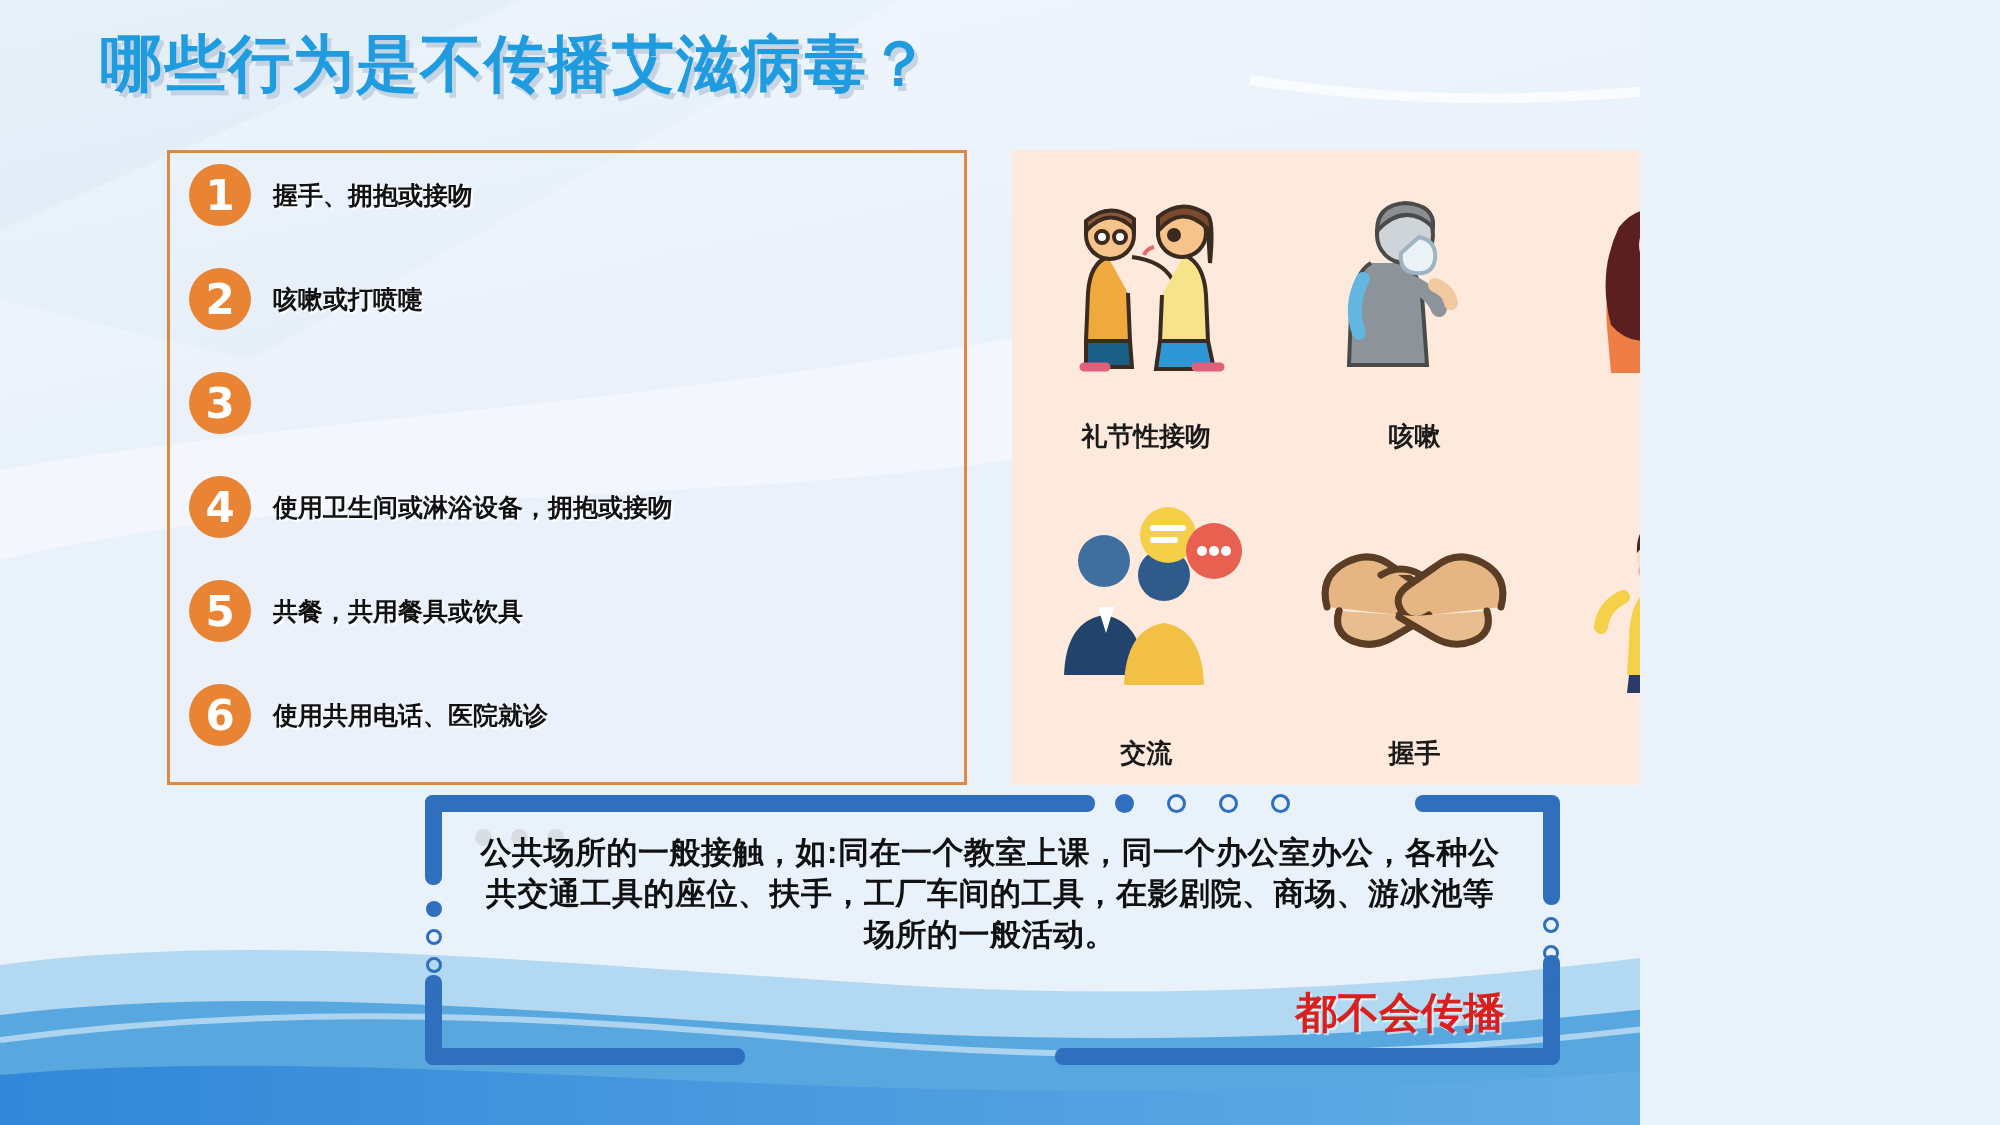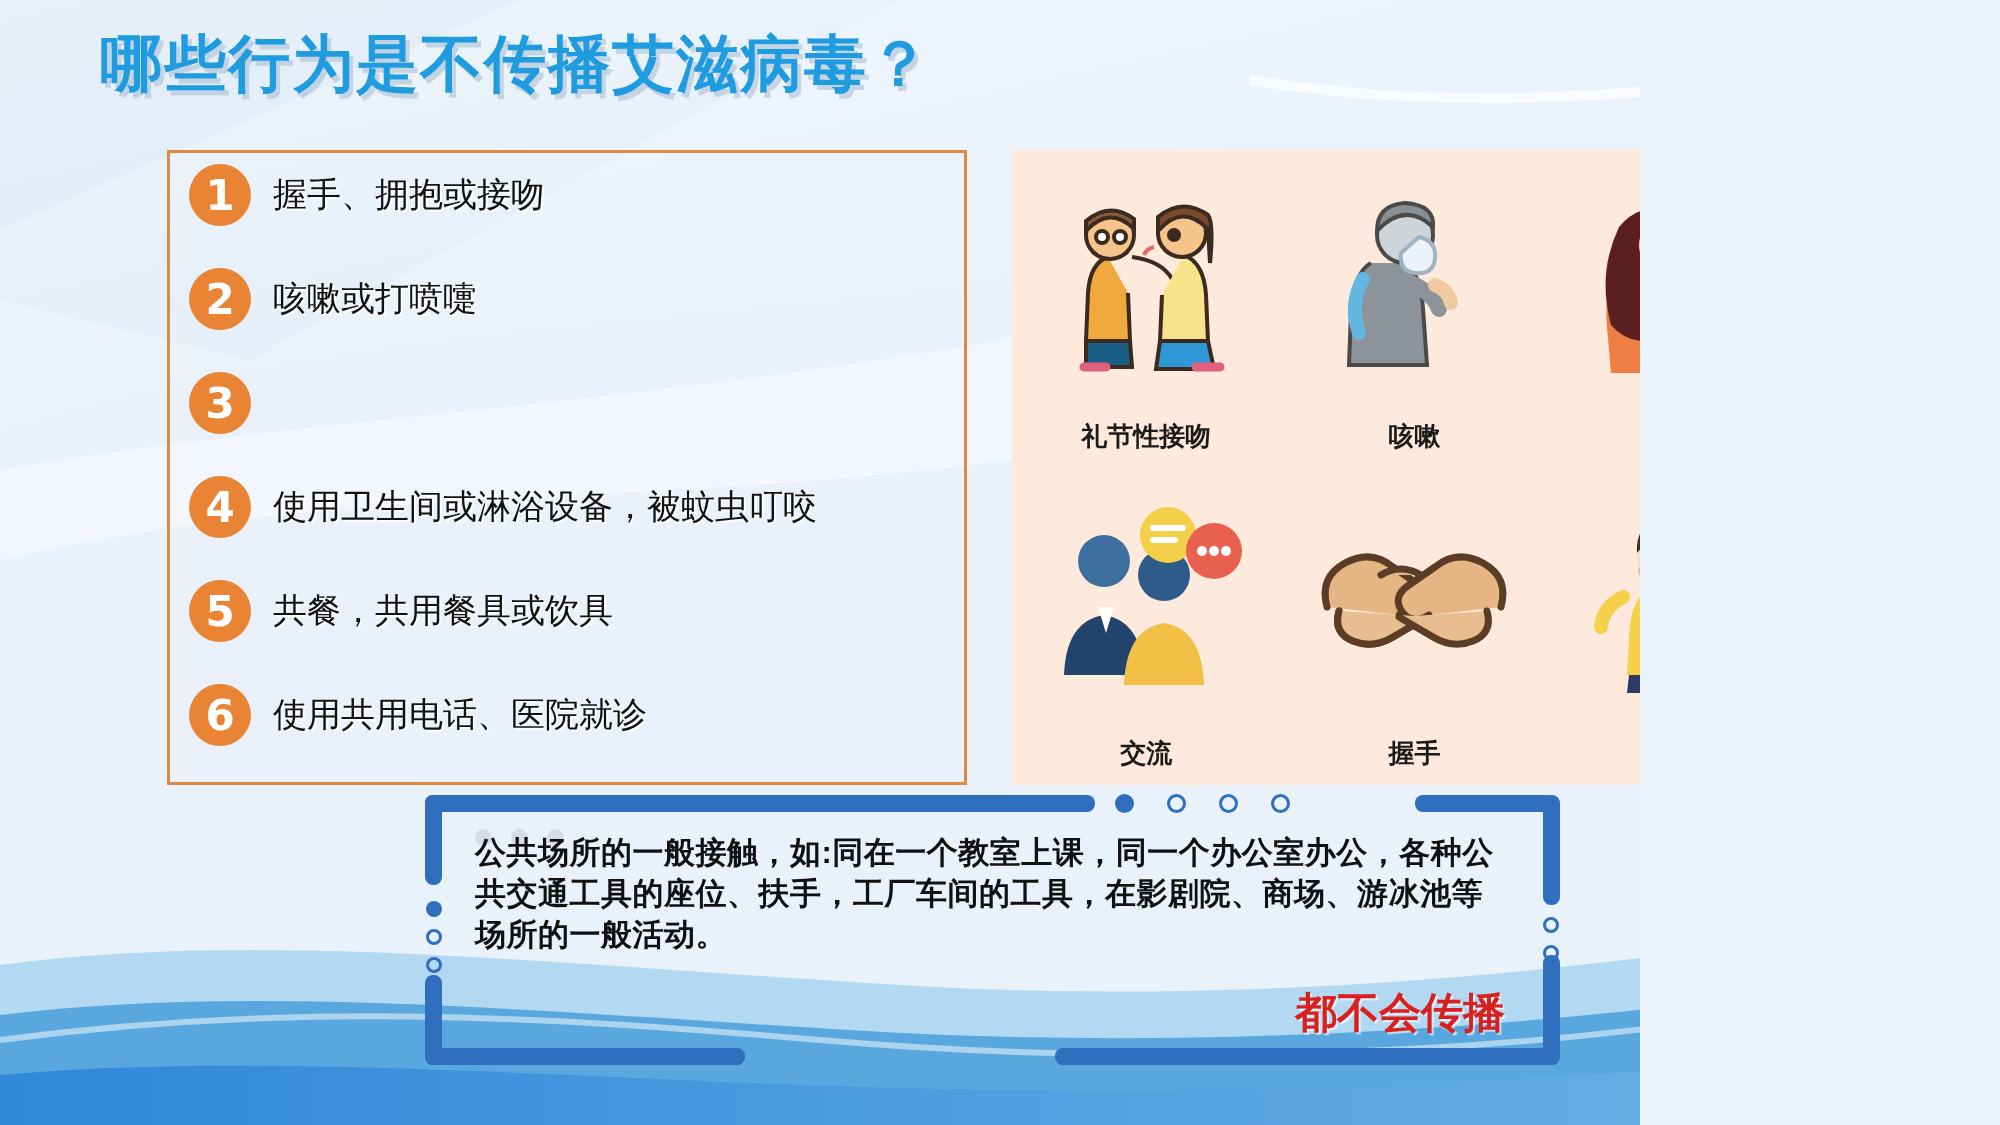--- a/index.html
+++ b/index.html
@@ -33,21 +33,21 @@
   .list{position:absolute;left:167px;top:150px;width:800px;height:635px;}
   .item{position:absolute;display:flex;align-items:center;left:22px;}
   .num{
     width:62px;height:62px;border-radius:50%;
     background:#e98435;color:#fff;
     display:flex;align-items:center;justify-content:center;
     font-size:42px;font-weight:bold;flex:none;
     font-family:"DejaVu Sans",sans-serif;
   }
   .itxt{
-    margin-left:22px;font-size:34px;font-weight:normal;color:#111;
+    margin-left:22px;font-size:25px;font-weight:bold;color:#111;
     white-space:nowrap;
     text-shadow:2px 2px 0 rgba(255,255,255,.85);
   }
 
   
   .picpanel{
     position:absolute;left:1012px;top:150px;width:805px;height:635px;
     background:#fdeadd;overflow:hidden;
   }
   .grid{position:absolute;inset:0;display:grid;
@@ -69,21 +69,21 @@
   .brk-left2{left:10px;bottom:0;width:17px;height:90px;border-radius:8px;}
   .brk-right{right:0;top:0;width:17px;height:110px;border-radius:8px;}
   .brk-right2{right:0;bottom:0;width:17px;height:110px;border-radius:8px;}
   .dot{position:absolute;border-radius:50%;}
   .dot-f{background:#2f6fbd;}
   .dot-o{border:3px solid #2f6fbd;box-sizing:border-box;}
   .dot-g{background:#d8dde3;}
 
   .btext{
     position:absolute;left:60px;top:38px;width:1030px;
-    font-size:31px;font-weight:bold;color:#111;
+    text-align:center;font-size:31px;font-weight:bold;color:#111;
     line-height:1.32;letter-spacing:.5px;
   }
   .bred{
     position:absolute;left:60px;top:190px;width:1030px;
     text-align:right;font-size:42px;font-weight:bold;color:#d9201f;
     text-shadow:2px 2px 0 rgba(255,255,255,.6);
   }
 </style>
 </head>
 <body>
@@ -125,21 +125,21 @@
     </div>
     <div class="item" style="top:118px;">
       <div class="num">2</div>
       <div class="itxt">咳嗽或打喷嚏</div>
     </div>
     <div class="item" style="top:222px;">
       <div class="num">3</div>
     </div>
     <div class="item" style="top:326px;">
       <div class="num">4</div>
-      <div class="itxt">使用卫生间或淋浴设备，被蚊虫叮咬</div>
+      <div class="itxt">使用卫生间或淋浴设备，拥抱或接吻</div>
     </div>
     <div class="item" style="top:430px;">
       <div class="num">5</div>
       <div class="itxt">共餐，共用餐具或饮具</div>
     </div>
     <div class="item" style="top:534px;">
       <div class="num">6</div>
       <div class="itxt">使用共用电话、医院就诊</div>
     </div>
   </div>

